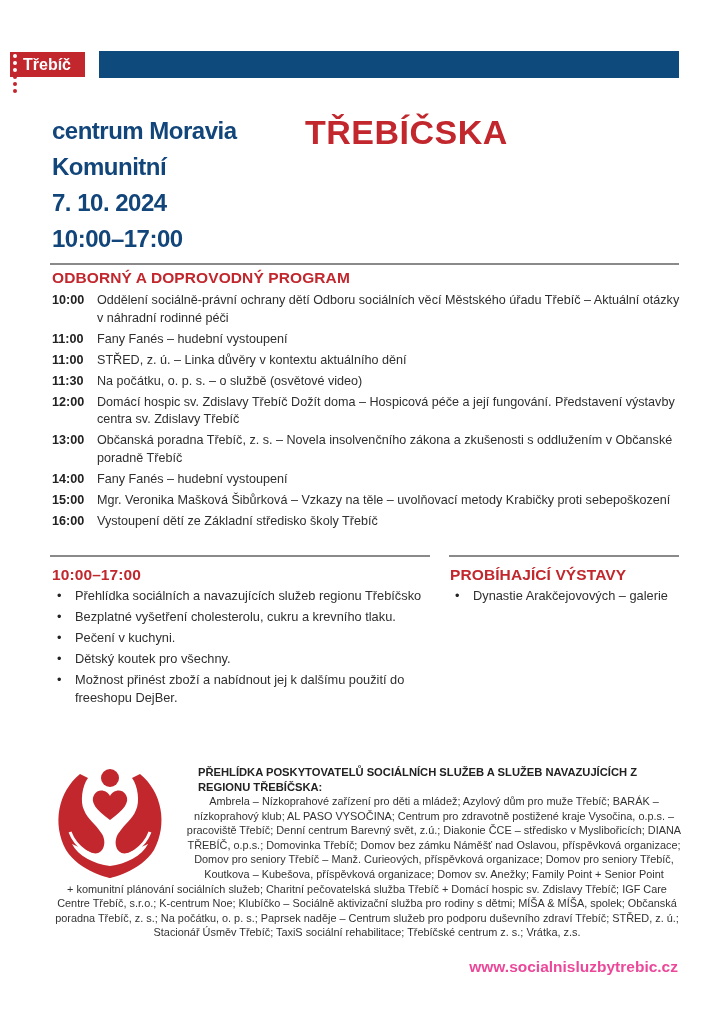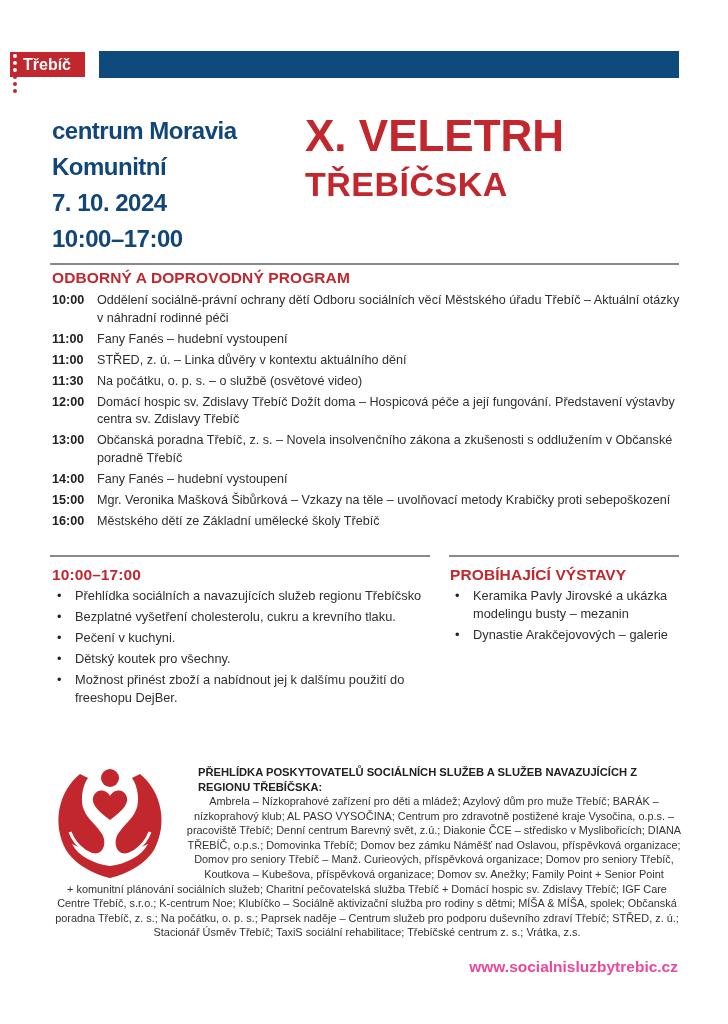--- a/index.html
+++ b/index.html
@@ -55,21 +55,20 @@
 </div>
 <div class="blue-bar"></div>
 
 <div class="venue">
   <div>centrum Moravia</div>
   <div>Komunitní</div>
   <div>7. 10. 2024</div>
   <div>10:00–17:00</div>
 </div>
 <div class="title">
-  <div class="t1">X. VELETRH</div>
   <div class="t2">TŘEBÍČSKA</div>
 </div>
 
 <div class="hr" style="left:50px; top:263px; width:629px;"></div>
 
 <div class="section-head" style="left:52px; top:269px;">ODBORNÝ A DOPROVODNÝ PROGRAM</div>
 <div class="program" id="program">
     <div class="prow">
       <span class="time">10:00</span>
       <span class="desc">Oddělení sociálně-právní ochrany dětí Odboru sociálních věcí Městského úřadu Třebíč – Aktuální otázky v náhradní rodinné péči</span>
@@ -97,39 +96,38 @@
     <div class="prow">
       <span class="time">14:00</span>
       <span class="desc">Fany Fanés – hudební vystoupení</span>
     </div>
     <div class="prow">
       <span class="time">15:00</span>
       <span class="desc">Mgr. Veronika Mašková Šibůrková – Vzkazy na těle – uvolňovací metody Krabičky proti sebepoškození</span>
     </div>
     <div class="prow">
       <span class="time">16:00</span>
-      <span class="desc">Městského dětí ze Základní umělecké školy Třebíč</span>
+      <span class="desc">Vystoupení dětí ze Základní středisko školy Třebíč</span>
     </div>
   </div>
 
 <div class="hr" style="left:50px; top:555px; width:380px;"></div>
 <div class="hr" style="left:449px; top:555px; width:230px;"></div>
 
 <div class="section-head" style="left:52px; top:566px;">10:00–17:00</div>
 <ul class="list" id="allday" style="left:52px; top:587px; width:380px;">
     <li>Přehlídka sociálních a navazujících služeb regionu Třebíčsko</li>
     <li>Bezplatné vyšetření cholesterolu, cukru a krevního tlaku.</li>
     <li>Pečení v kuchyni.</li>
     <li>Dětský koutek pro všechny.</li>
     <li>Možnost přinést zboží a nabídnout jej k dalšímu použití do freeshopu DejBer.</li>
   </ul>
 
 <div class="section-head" style="left:450px; top:566px;">PROBÍHAJÍCÍ VÝSTAVY</div>
 <ul class="list" id="exhibitions" style="left:450px; top:587px; width:230px;">
-    <li>Keramika Pavly Jirovské a ukázka modelingu busty – mezanin</li>
     <li>Dynastie Arakčejovových – galerie</li>
   </ul>
 
 <svg class="providers-logo" viewBox="0 0 120 118">
   <circle cx="60" cy="14" r="9" fill="#c1272d"></circle>
   <path d="M60 56 C46 46 40 38 44 31 C48 24 57 26 60 32 C63 26 72 24 76 31 C80 38 74 46 60 56 Z" fill="#c1272d"></path>
   <path d="M30 10 C8 28 2 60 16 86 C30 108 60 114 60 114 L60 102 C44 100 28 92 22 80 L40 88 C52 94 58 80 52 70 C44 58 38 56 34 46 C30 38 32 22 38 14 Z" fill="#c1272d"></path>
   <path d="M90 10 C112 28 118 60 104 86 C90 108 60 114 60 114 L60 102 C76 100 92 92 98 80 L80 88 C68 94 62 80 68 70 C76 58 82 56 86 46 C90 38 88 22 82 14 Z" fill="#c1272d"></path>
   <path d="M20 68 C26 84 42 94 58 96" stroke="#fff" stroke-width="3" fill="none"></path>
   <path d="M100 68 C94 84 78 94 62 96" stroke="#fff" stroke-width="3" fill="none"></path>

